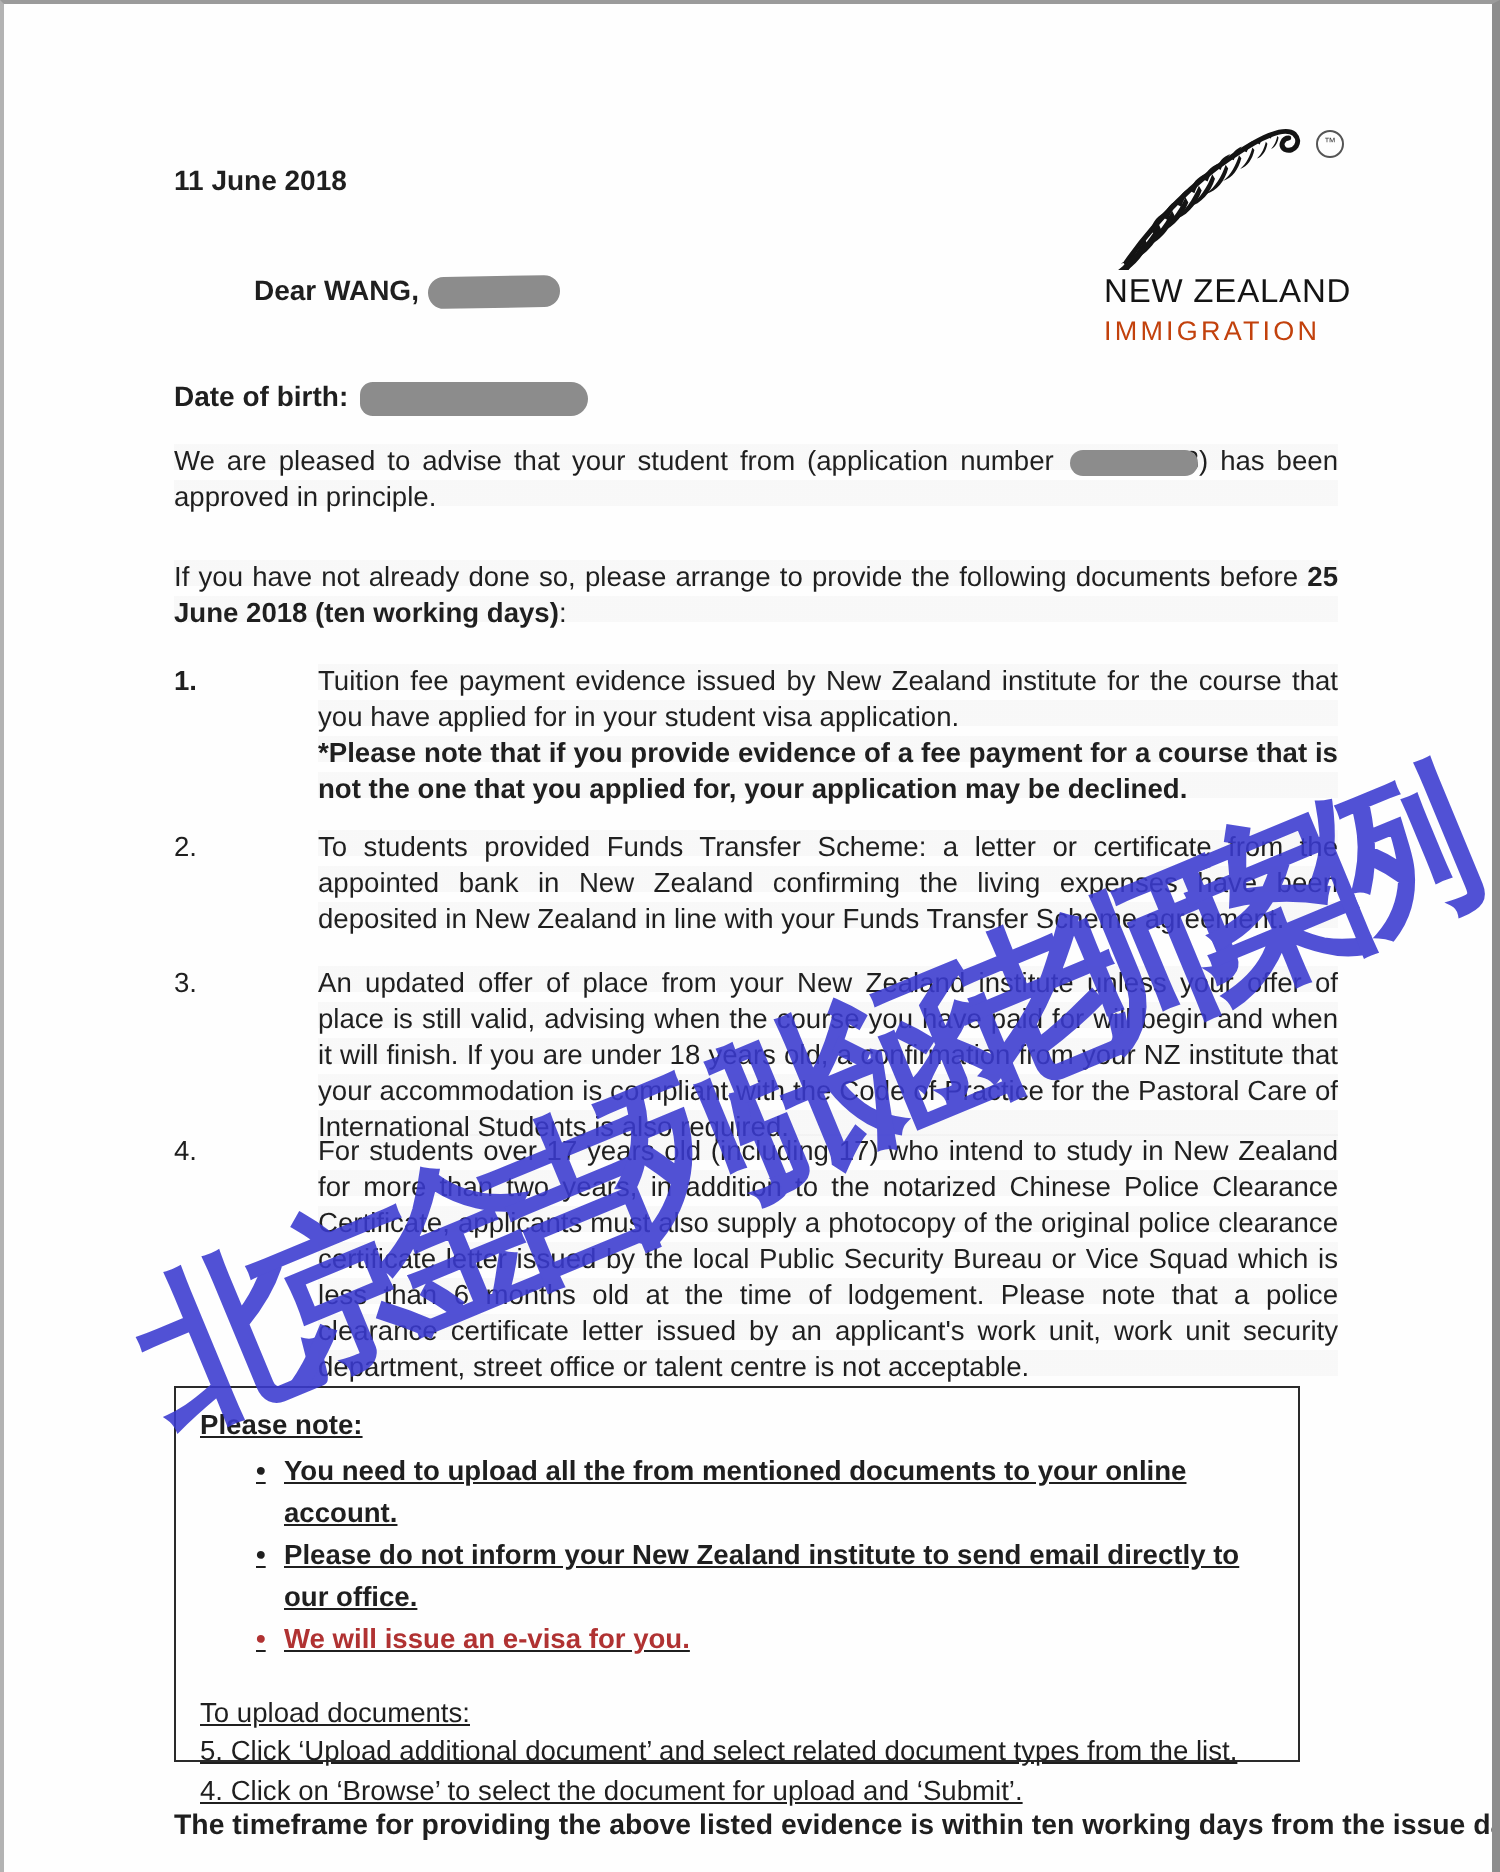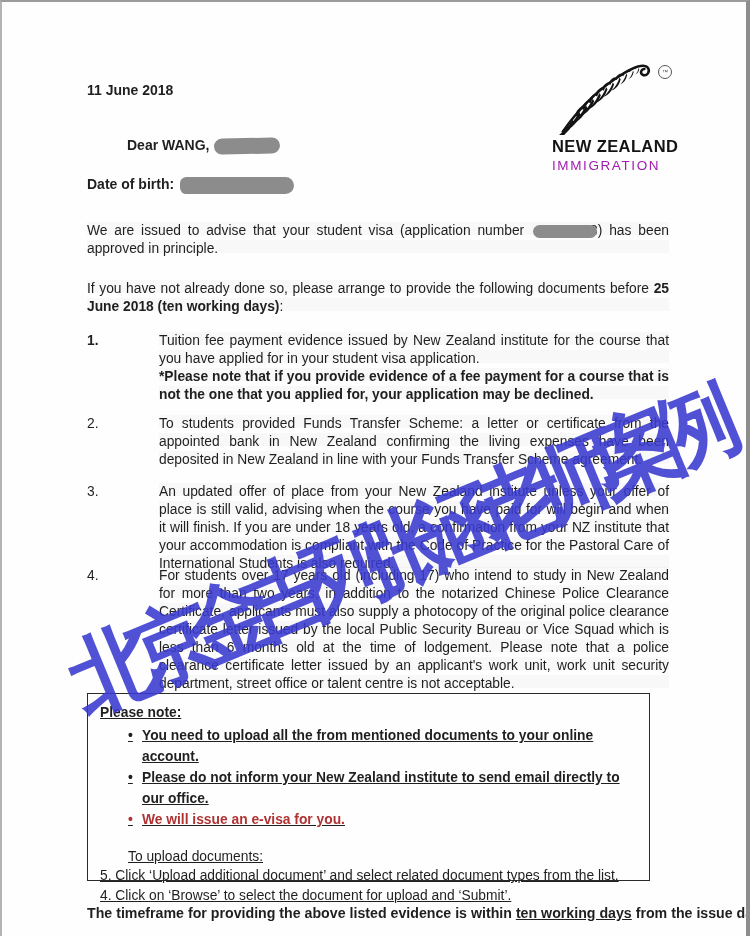--- a/index.html
+++ b/index.html
@@ -17,40 +17,40 @@
     color:#1f1f1f;
   }
   .abs{position:absolute;}
   .b{font-weight:bold;}
   .band{
     background-image:repeating-linear-gradient(rgba(140,140,140,0.05) 0px, rgba(140,140,140,0.05) 13px, rgba(255,255,255,0) 13px, rgba(255,255,255,0) 18px);
   }
   
   .date{left:85px;top:80px;font-size:14px;font-weight:bold;}
   .salutation{left:85px;top:135px;font-size:14px;font-weight:bold;white-space:nowrap;padding-left:40px;}
-  .dob{left:85px;top:174px;font-size:14px;font-weight:bold;white-space:nowrap;}
+  .dob{left:85px;top:188px;font-size:14px;font-weight:bold;white-space:nowrap;}
   .redact{
     display:inline-block;vertical-align:middle;
     background:#8c8c8c;border-radius:9px;
     position:relative;z-index:2;
   }
   .redact.name{width:66px;height:16px;margin-left:5px;transform:rotate(-1deg);}
   .redact.dobv{width:114px;height:17px;margin-left:6px;border-radius:9px 12px 12px 9px;}
   .redact.appnum{width:64px;height:13px;margin:0 0 -1px 2px;border-radius:7px;}
   .peek-digit{position:relative;z-index:1;margin-left:-7px;}
   
   .logo{left:550px;top:45px;width:170px;}
   .logo .fernwrap{position:relative;width:120px;height:88px;margin-left:2px;}
   .logo .tm{
     position:absolute;left:104px;top:18px;
     width:12px;height:12px;border:1px solid #555;border-radius:50%;
     font-size:6px;line-height:12px;text-align:center;color:#444;
   }
-  .logo .brand{font-size:16.5px;font-weight:bold;letter-spacing:0.4px;color:#141414;margin-top:2px;}
-  .logo .division{font-size:13.5px;color:#a21caf;letter-spacing:1.6px;margin-top:2px;}
+  .logo .brand{font-size:16.5px;font-weight:normal;letter-spacing:0.4px;color:#141414;margin-top:2px;}
+  .logo .division{font-size:13.5px;color:#c2410c;letter-spacing:1.6px;margin-top:2px;}
   
   .para{font-size:13.8px;line-height:18px;text-align:justify;}
   .p1{left:85px;top:220px;width:582px;}
   .p2{left:85px;top:278px;width:582px;}
   .item{left:85px;width:582px;display:flex;}
   .item .num{font-size:13.8px;line-height:18px;width:27px;flex:0 0 27px;}
   .item.i1 .num{font-weight:bold;}
   .item .itext{flex:1;margin-left:45px;}
   .i1{top:330px;}
   .i2{top:413px;}
@@ -61,25 +61,25 @@
     left:85px;top:691px;width:563px;height:188px;
     border:1.5px solid #2a2a2a;box-sizing:border-box;
     padding:9px 14px 4px 12px;
     font-size:13.8px;line-height:19px;text-decoration:underline;
   }
   .notebox .title{font-weight:bold;}
   .notebox ul{list-style:none;margin:3px 0 0 0;padding:0;}
   .notebox li{display:flex;font-weight:bold;line-height:21px;}
   .notebox li .marker{width:14px;flex:0 0 14px;margin-left:28px;}
   .notebox li.red{color:#b03232;}
-  .notebox .upload-title{margin-top:17px;margin-left:28px;}
+  .notebox .upload-title{margin-top:17px;}
   .notebox .step{line-height:19.5px;}
   
   .footer{left:85px;top:903px;width:600px;font-size:14.2px;font-weight:bold;white-space:nowrap;}
-  .footer .ul{text-decoration:underline;}
+  .footer .ul{}
   
   .watermark{
     left:72px;top:626px;
     font-size:86px;font-weight:700;
     letter-spacing:-23px;
     color:#3a3ad0;opacity:0.88;
     transform:rotate(-22.5deg);
     transform-origin:0 50%;
     white-space:nowrap;
     z-index:10;pointer-events:none;
@@ -134,21 +134,21 @@
           <use href="#sp" transform="translate(82,23) scale(0.3)"></use>
         </g>
       </svg>
       <span class="tm">™</span>
     </div>
     <div class="brand">NEW ZEALAND</div>
     <div class="division">IMMIGRATION</div>
   </div>
 
   <div class="abs para band p1">
-    <span>We are issued to advise that your student visa (application number </span><span class="redact appnum"></span><span class="peek-digit">3</span><span>) has been approved in principle.</span>
+    <span>We are pleased to advise that your student from (application number </span><span class="redact appnum"></span><span class="peek-digit">3</span><span>) has been approved in principle.</span>
   </div>
 
   <div class="abs para band p2">
     <span>If you have not already done so, please arrange to provide the following documents before </span><span class="b">25 June 2018 (ten working days)</span><span>:</span>
   </div>
 
   <div class="abs item i1">
     <span class="num">1.</span>
     <div class="itext para band">
       <span>Tuition fee payment evidence issued by New Zealand institute for the course that you have applied for in your student visa application.</span>

